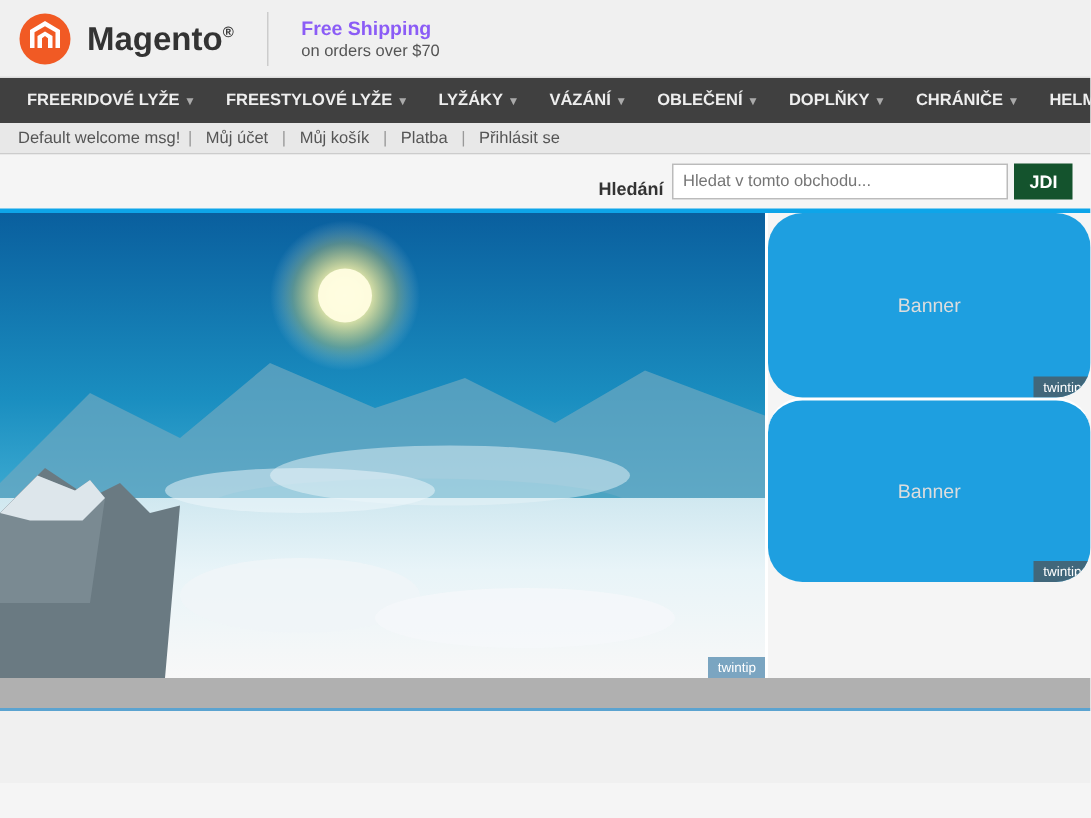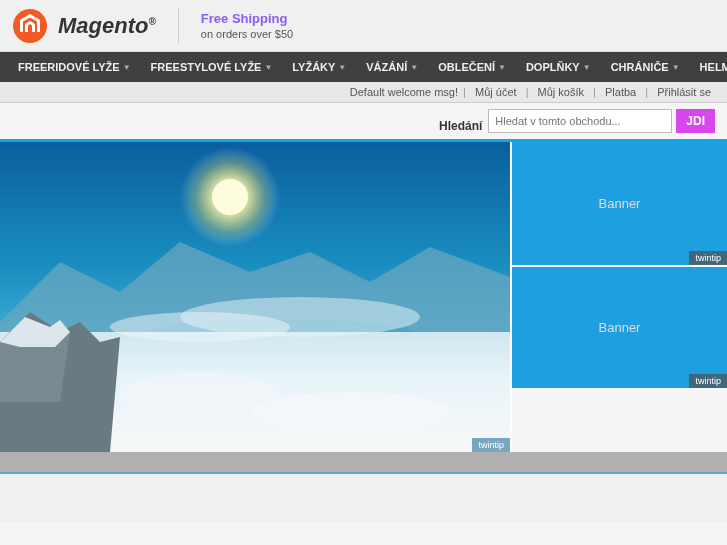--- a/index.html
+++ b/index.html
@@ -20,21 +20,20 @@
       gap: 10px;
     }
     .logo-icon {
       width: 36px;
       height: 36px;
     }
     .logo-text {
       font-size: 22px;
       font-weight: bold;
       color: #333;
-      font-style: italic;
     }
     .logo-reg {
       font-size: 10px;
       vertical-align: super;
     }
     .divider-line {
       width: 1px;
       height: 36px;
       background: #ccc;
       margin: 0 12px;
@@ -74,21 +73,21 @@
     .nav-arrow {
       font-size: 8px;
       color: #aaa;
     }
 
     
     .welcome-bar {
       background: #e8e8e8;
       border-bottom: 1px solid #ccc;
       padding: 4px 12px;
-      text-align: right;
+      text-align: left;
       font-size: 11px;
       color: #555;
     }
     .welcome-bar a {
       color: #555;
       text-decoration: none;
       margin: 0 4px;
     }
     .pipe { margin: 0 2px; color: #999; }
 
@@ -101,32 +100,32 @@
       justify-content: flex-end;
       border-bottom: 3px solid #0ea5e9;
     }
     .search-label {
       font-size: 12px;
       font-weight: bold;
       color: #333;
       margin-right: 6px;
     }
     .search-input {
-      width: 184px;
+      width: 224px;
       height: 24px;
       border: 1px solid #bbb;
       padding: 0 6px;
       font-size: 11px;
       color: #aaa;
       background: #fff;
     }
     .search-btn {
       height: 24px;
       padding: 0 10px;
-      background: #d946ef;
+      background: #14532d;
       color: #fff;
       border: none;
       font-size: 12px;
       font-weight: bold;
       cursor: pointer;
       margin-left: 4px;
     }
 
     
     .banner-container {
@@ -165,20 +164,21 @@
     }
     .small-banner {
       width: 100%;
       height: 123px;
       background: #1e9fe0;
       position: relative;
       overflow: hidden;
       display: flex;
       align-items: center;
       justify-content: center;
+      border-radius: 23px;
     }
     .small-banner + .small-banner {
       border-top: 2px solid #fff;
     }
     .banner-text {
       color: #ddd;
       font-size: 13px;
     }
     .banner-label {
       position: absolute;
@@ -220,21 +220,21 @@
       <circle cx="18" cy="18" r="17" fill="#f15a24"></circle>
       <path d="M18 6 L28 12 L28 24 L25 24 L25 13.5 L18 9.5 L11 13.5 L11 24 L8 24 L8 12 Z" fill="white"></path>
       <path d="M13 24 L13 16 L18 13 L23 16 L23 24 L20 24 L20 17.5 L18 16 L16 17.5 L16 24 Z" fill="white"></path>
     </svg>
     <span class="logo-text">
       <span>Magento</span><span class="logo-reg">®</span>
     </span>
     <div class="divider-line"></div>
     <div>
       <div class="free-shipping-text">Free Shipping</div>
-      <div class="free-shipping-sub">on orders over $50</div>
+      <div class="free-shipping-sub">on orders over $70</div>
     </div>
   </div>
 </div>
 
 <nav class="main-nav">
   <div class="nav-item">
     <span>FREERIDOVÉ LYŽE</span>
     <span class="nav-arrow">▼</span>
   </div>
   <div class="nav-item">

